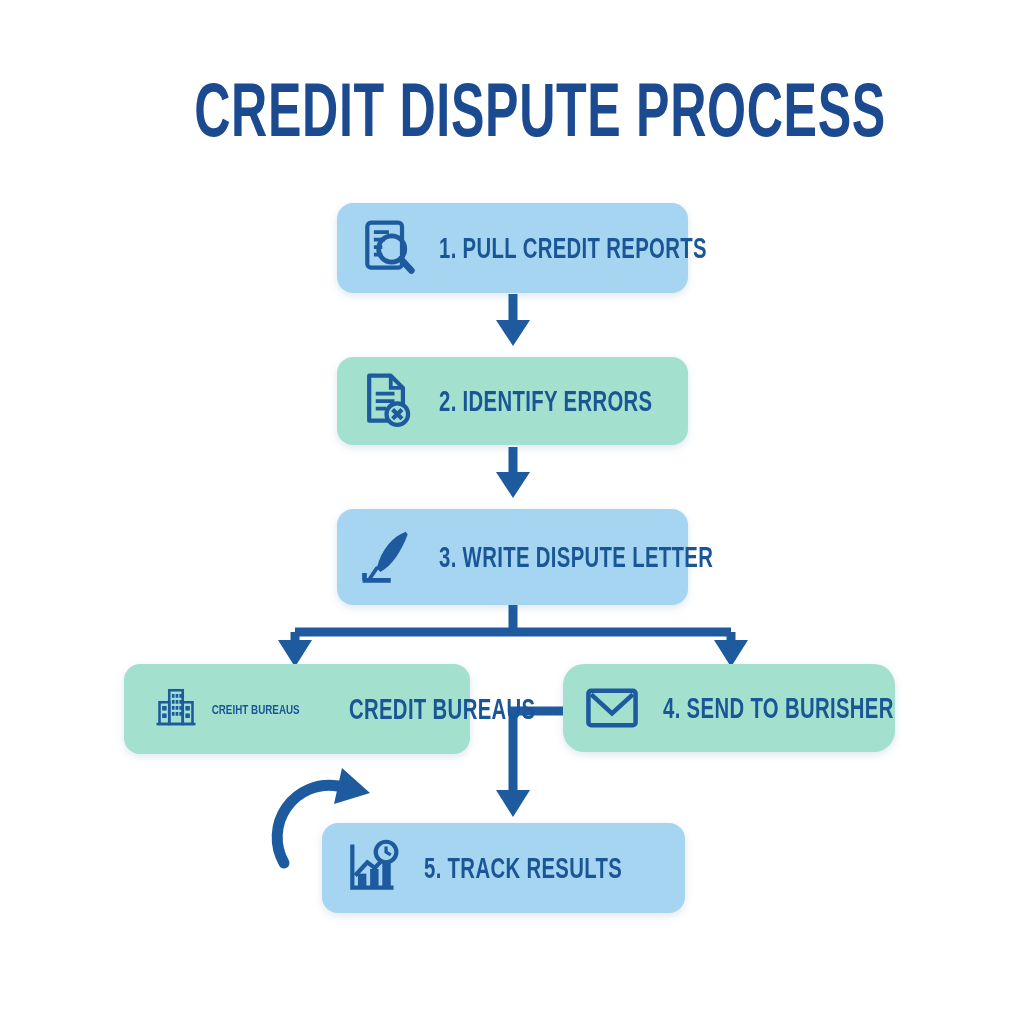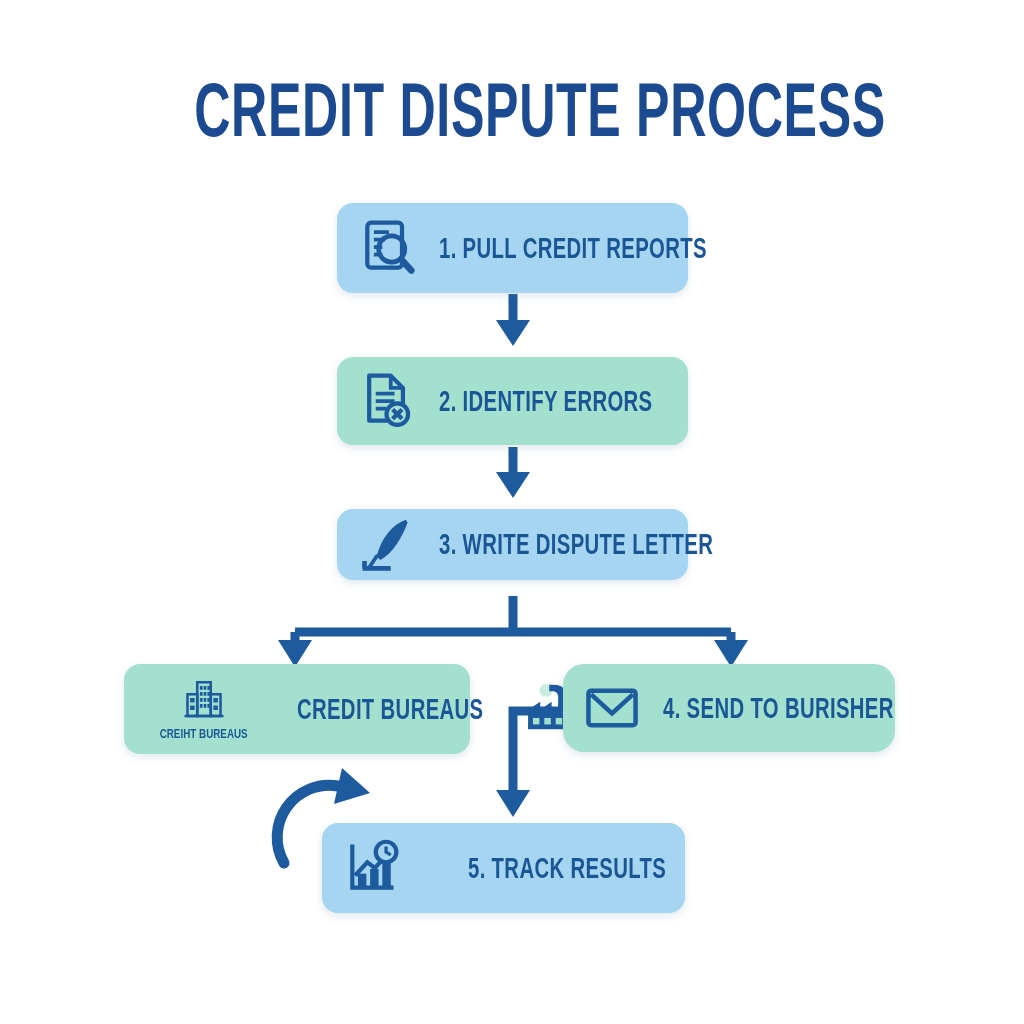--- a/index.html
+++ b/index.html
@@ -21,21 +21,21 @@
     box-shadow:0 3px 9px rgba(80,130,170,0.18);
   }
   .blue  { background:#a5d5f0; }
   .green { background:#a3e0ce; }
   .box .icon { flex:0 0 auto; display:block; }
   .label {
     display:inline-block; font-weight:bold; font-size:29px; color:#1a5695;
     transform:scaleX(0.7); transform-origin:left center;
     white-space:nowrap; letter-spacing:0.5px; margin-left:22px;
   }
-  .icon-col { display:flex; flex-direction:column; align-items:center; flex:0 0 auto; }
+  .icon-col { display:flex; flex-direction:row; align-items:center; flex:0 0 auto; }
   .caption {
     display:inline-block; font-weight:bold; font-size:12px; color:#1a5695;
     transform:scaleX(0.82); transform-origin:center; white-space:nowrap; margin-top:2px;
   }
   .bureaus-label { transform-origin:center; margin:0 auto; }
   .factory-wrap { margin-left:auto; }
 </style>
 </head>
 <body>
 
@@ -80,21 +80,21 @@
     <svg class="icon" viewBox="0 0 64 64" width="60" height="60">
       <path d="M13 5 H36 L49 18 V53 H13 Z" fill="none" stroke="#1d5a9e" stroke-width="4.5" stroke-linejoin="round"></path>
       <path d="M36 5 V18 H49" fill="none" stroke="#1d5a9e" stroke-width="4"></path>
       <path d="M20 24 H40 M20 32 H40 M20 40 H31" stroke="#1d5a9e" stroke-width="4" fill="none"></path>
       <circle cx="43" cy="46" r="11.5" fill="#a3e0ce" stroke="#1d5a9e" stroke-width="4.5"></circle>
       <path d="M38 41 L48 51 M48 41 L38 51" stroke="#1d5a9e" stroke-width="4.5"></path>
     </svg>
     <span class="label">2. IDENTIFY ERRORS</span>
   </div>
 
-  <div class="box blue" style="left:337px; top:509px; width:351px; height:71px;">
+  <div class="box blue" style="left:337px; top:509px; width:351px; height:96px;">
     <svg class="icon" viewBox="0 0 64 64" width="60" height="60">
       <path d="M52 5 C38 10 26 24 21 44 L25 48 C38 41 48 24 54 8 Z" fill="#1d5a9e"></path>
       <path d="M21 44 L13 56" stroke="#1d5a9e" stroke-width="4" stroke-linecap="round"></path>
       <path d="M8 49 V57 M6 57 H36" stroke="#1d5a9e" stroke-width="5" fill="none"></path>
     </svg>
     <span class="label">3. WRITE DISPUTE LETTER</span>
   </div>
 
   <div class="box green" style="left:124px; top:664px; width:346px; height:90px; padding:0 26px;">
     <span class="icon-col">
@@ -142,21 +142,21 @@
   </div>
 
   <div class="box green" style="left:563px; top:664px; width:332px; height:88px;border-radius:21px;">
     <svg class="icon" viewBox="0 0 64 64" width="58" height="58">
       <rect x="6" y="13" width="52" height="38" rx="3" fill="none" stroke="#1d5a9e" stroke-width="5"></rect>
       <path d="M9 17 L32 38 L55 17" fill="none" stroke="#1d5a9e" stroke-width="5"></path>
     </svg>
     <span class="label">4. SEND TO BURISHER</span>
   </div>
 
-  <div class="box blue" style="left:322px; top:823px; width:363px; height:90px;gap:44px;">
+  <div class="box blue" style="left:322px; top:823px; width:363px; height:90px;">
     <svg class="icon" viewBox="0 0 64 64" width="60" height="60">
       <path d="M11 7 V53 H55" fill="none" stroke="#1d5a9e" stroke-width="4.5"></path>
       <path d="M14 40 L27 26 L35 32 L48 18" fill="none" stroke="#1d5a9e" stroke-width="4.5"></path>
       <g fill="#1d5a9e">
         <rect x="17" y="38" width="9" height="15"></rect>
         <rect x="30" y="33" width="9" height="20"></rect>
         <rect x="43" y="27" width="9" height="26"></rect>
       </g>
       <circle cx="47" cy="15" r="11" fill="#a5d5f0" stroke="#1d5a9e" stroke-width="4.5"></circle>
       <path d="M47 9 V15 L52 18" fill="none" stroke="#1d5a9e" stroke-width="3.5"></path>

